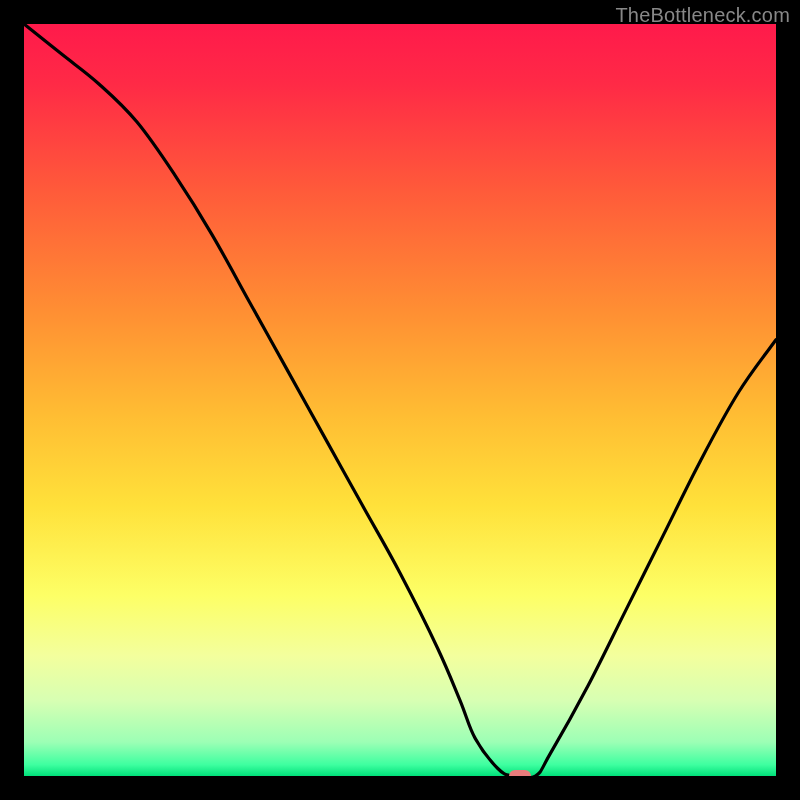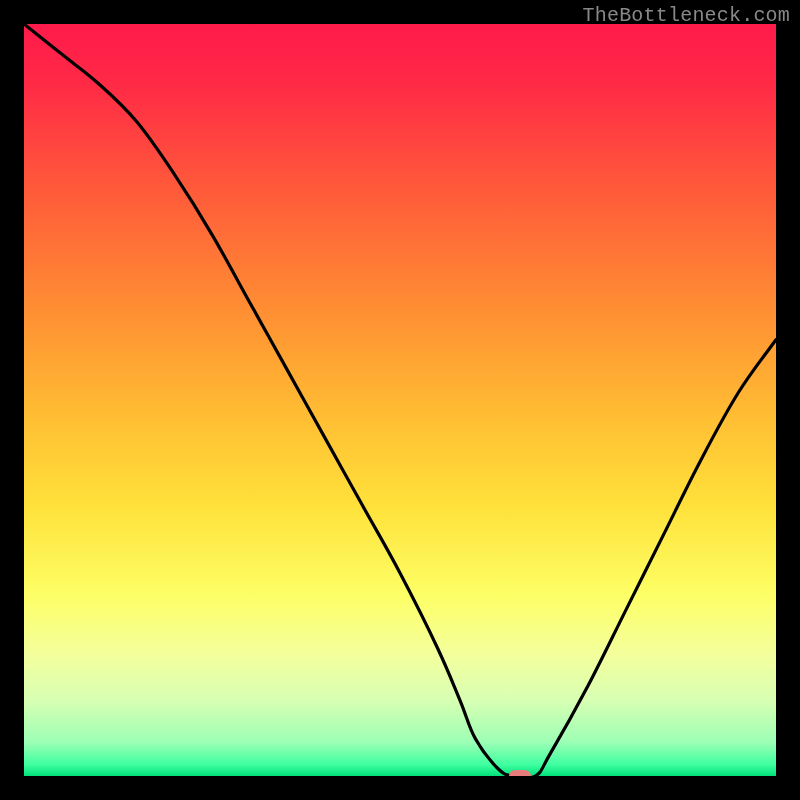--- a/index.html
+++ b/index.html
@@ -9,21 +9,20 @@
     height: 800px;
     background: #000;
     overflow: hidden;
     font-family: Arial, Helvetica, sans-serif;
   }
   .frame {
     position: relative;
     width: 800px;
     height: 800px;
     background: #000;
-    font-family: Liberation Mono, monospace;
   }
   .plot-area {
     position: absolute;
     left: 24px;
     top: 24px;
     width: 752px;
     height: 752px;
     overflow: hidden;
   }
   svg { display: block; }

